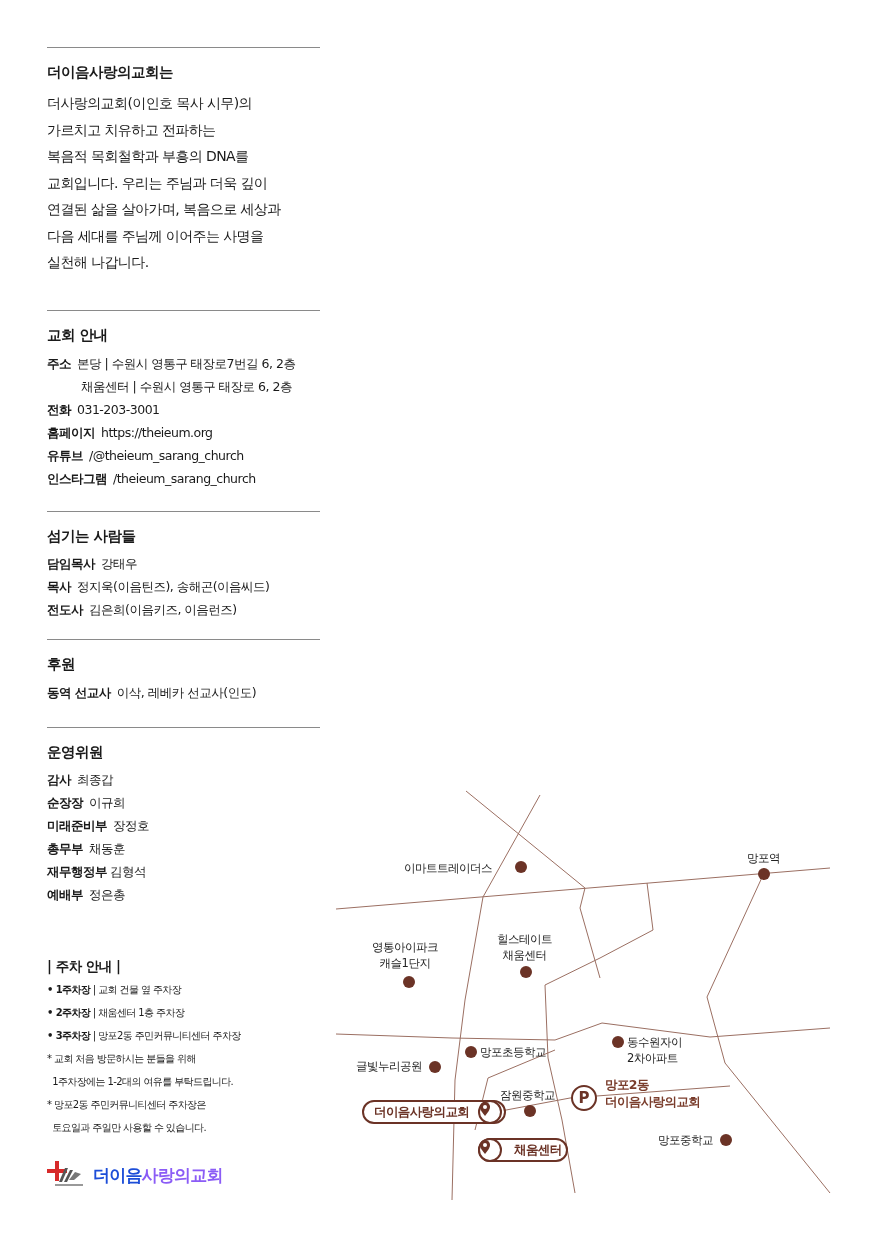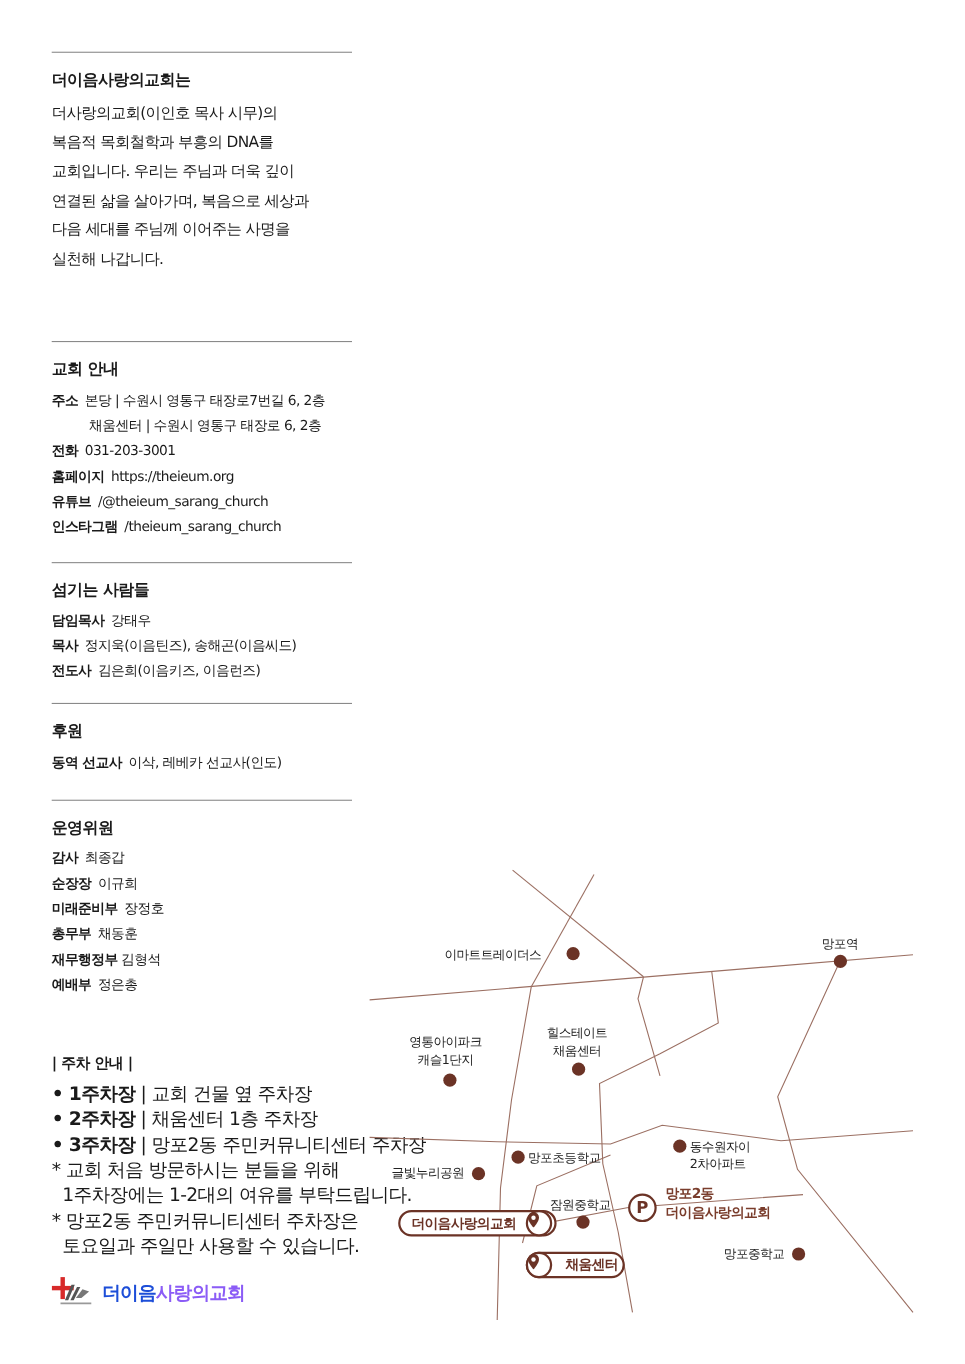--- a/index.html
+++ b/index.html
@@ -4,21 +4,21 @@
 <style>
   html, body { margin: 0; padding: 0; background: #ffffff; }
   body { width: 877px; height: 1240px; position: relative; overflow: hidden;
          font-family: "DejaVu Sans", "Liberation Sans", sans-serif; color: #1a1a1a; }
   .rule { position: absolute; left: 47px; width: 273px; height: 0; border-top: 1px solid #8a8a8a; }
   .h { font-weight: bold; font-size: 14.5px; letter-spacing: -0.5px; position: absolute; left: 47px; }
   .intro { position: absolute; left: 47px; top: 90px; font-size: 14px; line-height: 26.5px; letter-spacing: -0.6px; }
   .row { position: absolute; left: 47px; font-size: 12.5px; letter-spacing: -0.5px; white-space: nowrap; }
   .row b { font-weight: bold; margin-right: 6px; }
   .indent { padding-left: 34px; }
-  .park { position: absolute; left: 47px; font-size: 17px; letter-spacing: -0.6px; white-space: nowrap; }
+  .park { position: absolute; left: 47px; font-size: 10px; letter-spacing: -0.6px; white-space: nowrap; }
   .park b { font-weight: bold; }
   .logo { position: absolute; left: 47px; top: 1160px; display: flex; align-items: center; }
   .logo-text { font-size: 17px; font-weight: bold; letter-spacing: -0.8px; margin-left: 6px; }
   .logo-red { color: #1d4ed8; }
   .logo-gray { color: #8b5cf6; font-weight: bold; }
   
   .map { position: absolute; left: 330px; top: 780px; width: 510px; height: 420px; }
   .map svg { position: absolute; left: 0; top: 0; }
   .plabel { position: absolute; font-size: 11.5px; letter-spacing: -0.5px; color: #222; white-space: nowrap; line-height: 16px; text-align: center; }
   .dot { position: absolute; width: 12px; height: 12px; border-radius: 50%; background: #6b3326; }
@@ -30,20 +30,21 @@
             color: #6b3326; font-weight: bold; font-size: 15px; display: flex; align-items: center; justify-content: center; background:#fff; }
   .center-label { position: absolute; color: #7a3d2c; font-weight: bold; font-size: 12.5px; letter-spacing: -0.6px; line-height: 17px; white-space: nowrap; }
 </style>
 </head>
 <body>
 
 <div class="rule" style="top:47px;"></div>
 <div class="h" style="top:63px;">더이음사랑의교회는</div>
 <div class="intro">
   <div>더사랑의교회(이인호 목사 시무)의</div>
+  <div>가르치고 치유하고 전파하는</div>
   <div>복음적 목회철학과 부흥의 DNA를</div>
   <div>교회입니다. 우리는 주님과 더욱 깊이</div>
   <div>연결된 삶을 살아가며, 복음으로 세상과</div>
   <div>다음 세대를 주님께 이어주는 사명을</div>
   <div>실천해 나갑니다.</div>
 </div>
 
 <div class="rule" style="top:310px;"></div>
 <div class="h" style="top:326px;">교회 안내</div>
 <div class="row" style="top:356px;">

